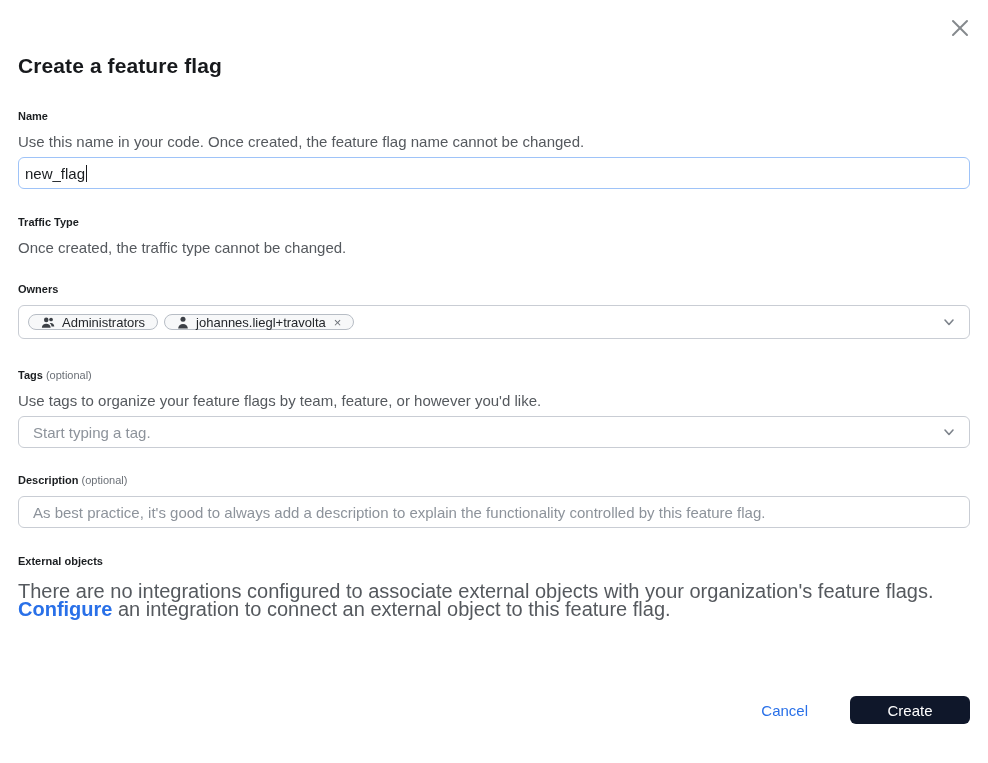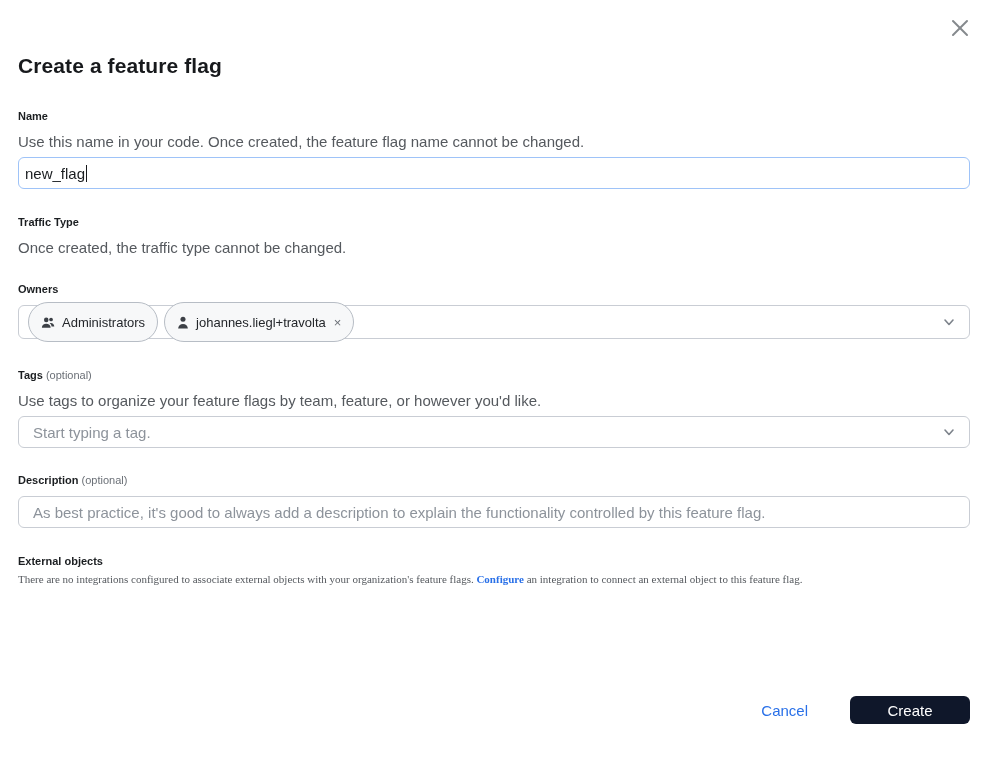--- a/index.html
+++ b/index.html
@@ -65,34 +65,33 @@
   .chevron {
     position: absolute; right: 12px; top: 50%; transform: translateY(-50%);
     display: flex; align-items: center;
   }
 
   .owners-control { height: 34px; padding-left: 9px; gap: 6px; }
   .chip {
     display: inline-flex; align-items: center; gap: 7px;
     border: 1px solid #b7bdc5; border-radius: 999px;
     background: #f7f8f9;
-    height: 40px; padding: 0 12px;
+    height: 16px; padding: 0 12px;
     font-size: 13px; color: #23262a; cursor: default;
     white-space: nowrap;
   }
   .chip .remove-x { color: #6b7077; font-size: 13px; margin-left: 1px; cursor: pointer; line-height: 1; }
 
   .section-gap-25 { margin-top: 25px; }
   .section-gap-28 { margin-top: 28px; }
   .section-gap-24 { margin-top: 24px; }
 
   .external-text {
-    margin-top: 0; font-size: 11px; line-height: 18px; color: #55595e;
+    margin-top: 12px; font-size: 20px; line-height: 18px; color: #55595e;
     max-width: 952px;
-    font-family: Liberation Serif, serif;
   }
   .configure-link { color: #2970e8; font-weight: 700; text-decoration: none; cursor: pointer; }
 
   .footer {
     position: absolute; right: 18px; top: 696px;
     display: flex; align-items: center;
   }
   .cancel-btn {
     background: none; border: none; color: #2970e8;
     font-size: 15px; font-family: "Liberation Sans", sans-serif;

